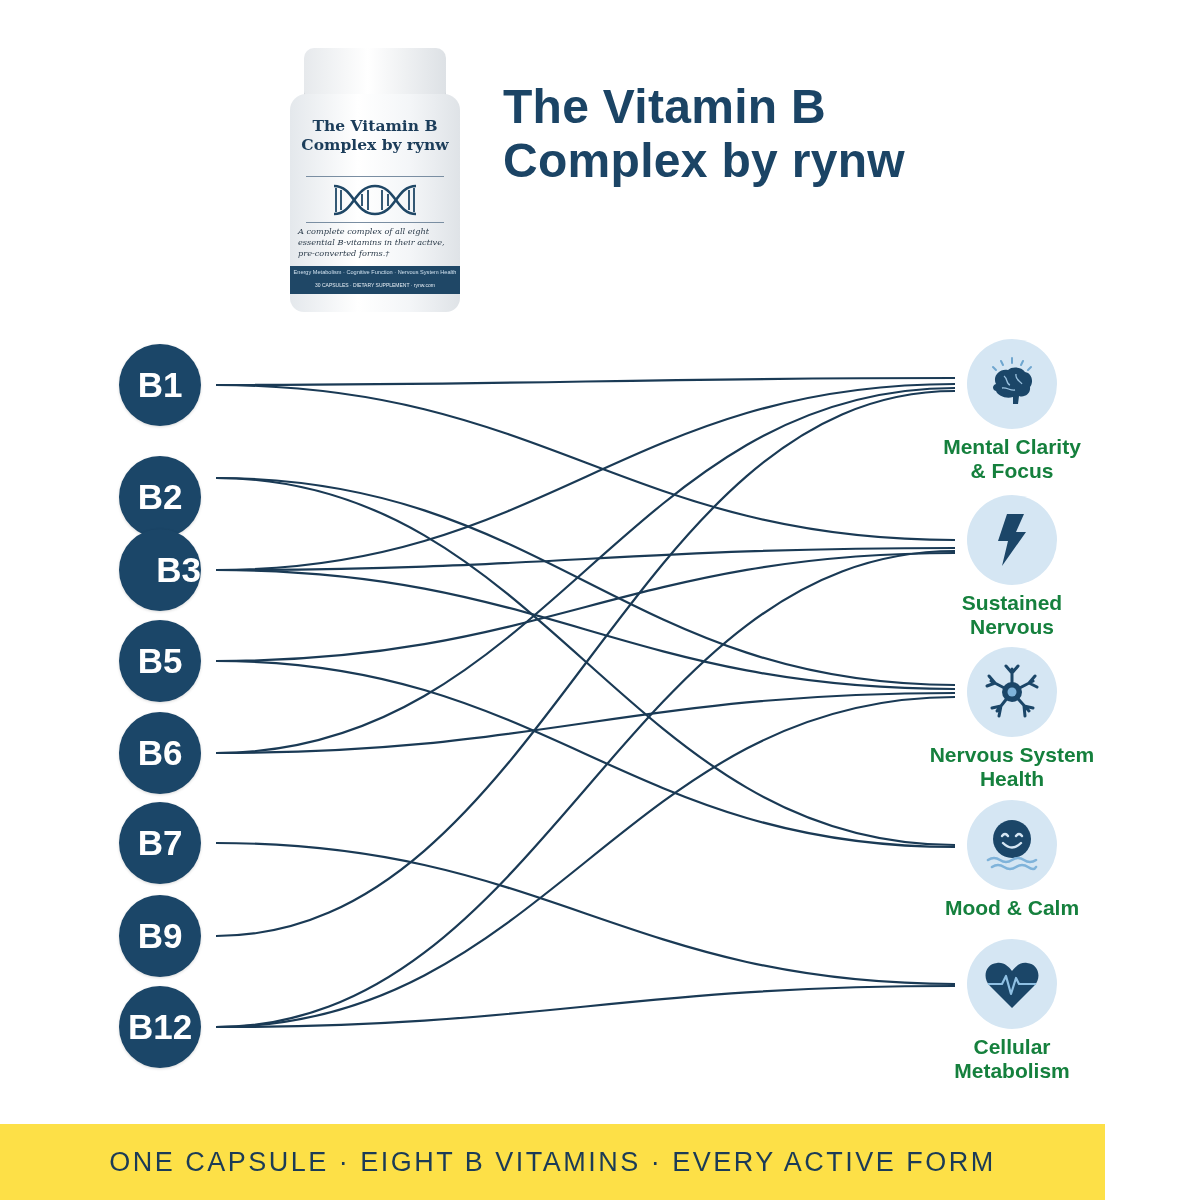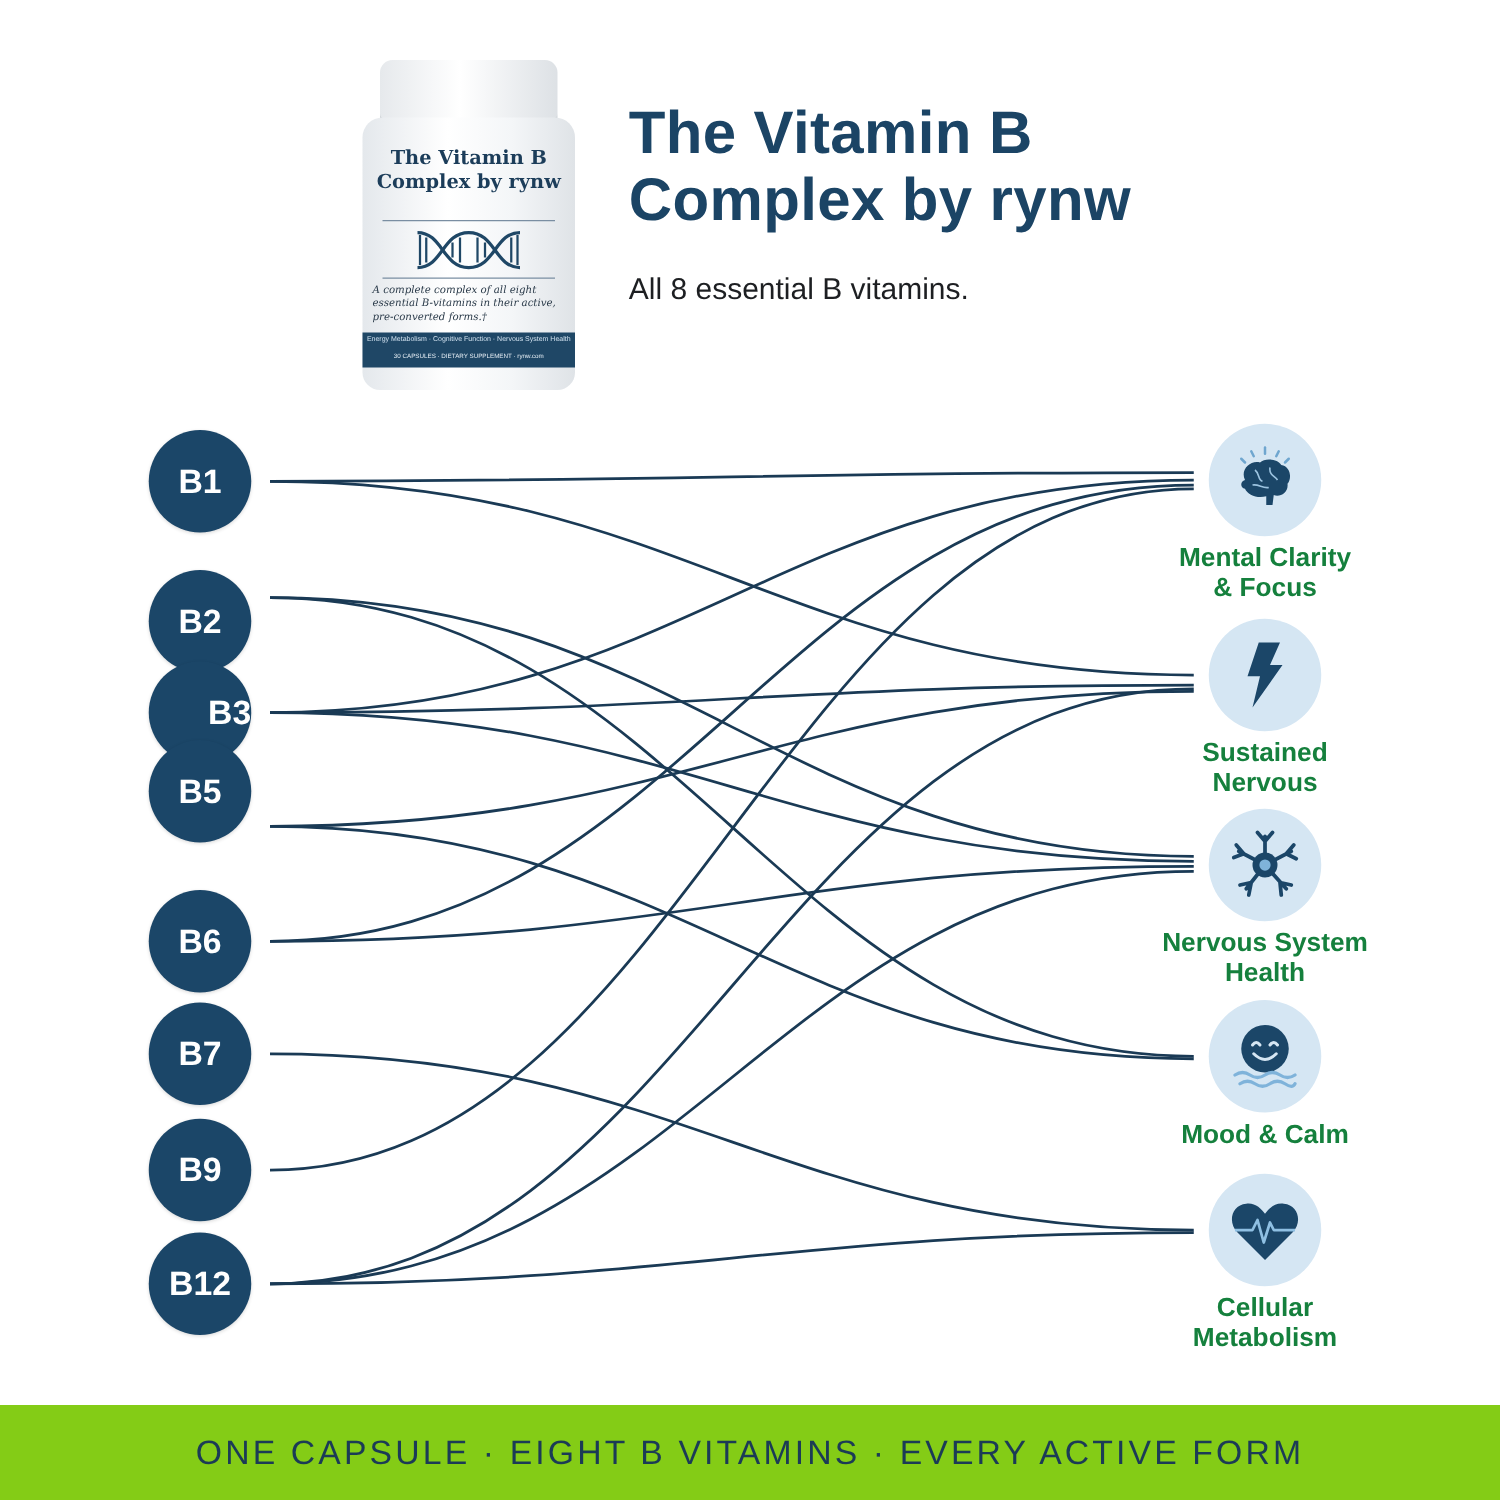--- a/index.html
+++ b/index.html
@@ -10,25 +10,25 @@
   .lbl-title { position:absolute; left:0; top:68px; width:170px; text-align:center; font-family:"DejaVu Serif", serif; font-size:15.5px; line-height:19px; color:#1c3d5a; font-weight:bold; }
   .lbl-rule { position:absolute; left:16px; width:138px; height:1px; background:#7a8ea2; }
   .dna { position:absolute; left:42px; top:136px; width:86px; height:32px; }
   .lbl-desc { position:absolute; left:8px; top:178px; width:154px; font-family:"DejaVu Serif", serif; font-style:italic; font-size:8.2px; line-height:11px; color:#2b3b4a; }
   .band { position:absolute; left:0; top:218px; width:170px; height:28px; background:#1f4766; }
   .band1 { position:absolute; left:0; top:221px; width:170px; text-align:center; font-size:5.6px; color:#cfe0ee; white-space:nowrap; }
   .band2 { position:absolute; left:0; top:234px; width:170px; text-align:center; font-size:5px; color:#e6eef5; white-space:nowrap; }
   .title { position:absolute; left:503px; top:80px; font-size:48px; line-height:54px; font-weight:bold; color:#1b4465; letter-spacing:0.3px; }
   .subtitle { position:absolute; left:503px; top:216px; font-size:24px; line-height:32px; color:#1d1f22; }
   .links { position:absolute; left:0; top:0; width:1200px; height:1120px; }
-  .vit { position:absolute; left:119px; width:82px; height:82px; border-radius:50%; background:#1b4668; color:#fff; font-weight:bold; font-size:27px; display:flex; align-items:center; justify-content:center; box-shadow:0 1px 3px rgba(0,0,0,0.15); }
+  .vit { position:absolute; left:119px; width:82px; height:82px; border-radius:50%; background:#1b4668; color:#fff; font-weight:bold; font-size:35px; display:flex; align-items:center; justify-content:center; box-shadow:0 1px 3px rgba(0,0,0,0.15); }
   .ben { position:absolute; width:220px; text-align:center; }
   .ben .ic { position:absolute; left:67px; top:0; width:90px; height:90px; border-radius:50%; background:#d5e6f3; display:flex; align-items:center; justify-content:center; }
   .ben .lab { position:absolute; left:0; top:96px; width:224px; font-size:21px; line-height:24px; font-weight:bold; color:#15803d; }
-  .footer { position:absolute; left:0; top:1124px; width:1200px; height:76px; background:#84cc16; display:flex; align-items:center; justify-content:center; }
+  .footer { position:absolute; left:0; top:1124px; width:1105px; height:76px; background:#fde047; display:flex; align-items:center; justify-content:center; }
   .footer span { font-size:27px; letter-spacing:2.5px; color:#1b3b56; }
 </style>
 </head>
 <body>
 
 <div class="bottle">
   <div class="cap"></div>
   <div class="body-b"></div>
   <div class="lbl-title">
     <div>The Vitamin B</div>
@@ -56,21 +56,20 @@
   <div class="band"></div>
   <div class="band1">Energy Metabolism · Cognitive Function · Nervous System Health</div>
   <div class="band2">30 CAPSULES · DIETARY SUPPLEMENT · rynw.com</div>
 </div>
 
 <div class="title">
   <div>The Vitamin B</div>
   <div>Complex by rynw</div>
 </div>
 <div class="subtitle">
-  <div>All 8 essential B vitamins.</div>
 </div>
 
 <svg class="links" id="links" viewBox="0 0 1200 1120">
     <path d="M216 385 C 546 385, 625 378, 955 378" stroke="#1a3a55" stroke-width="2.2" fill="none"></path>
     <path d="M216 385 C 546 385, 625 540, 955 540" stroke="#1a3a55" stroke-width="2.2" fill="none"></path>
     <path d="M216 478 C 546 478, 625 685, 955 685" stroke="#1a3a55" stroke-width="2.2" fill="none"></path>
     <path d="M216 478 C 546 478, 625 845, 955 845" stroke="#1a3a55" stroke-width="2.2" fill="none"></path>
     <path d="M216 570 C 546 570, 625 384, 955 384" stroke="#1a3a55" stroke-width="2.2" fill="none"></path>
     <path d="M216 570 C 546 570, 625 548, 955 548" stroke="#1a3a55" stroke-width="2.2" fill="none"></path>
     <path d="M216 570 C 546 570, 625 689, 955 689" stroke="#1a3a55" stroke-width="2.2" fill="none"></path>
@@ -88,21 +87,21 @@
 <div id="vitamins">
     <div class="vit" style="top: 344px;">
       <span>B1</span>
     </div>
     <div class="vit" style="top: 456px; text-align: right;">
       <span>B2</span>
     </div>
     <div class="vit" style="top: 529px; justify-content: flex-end;">
       <span>B3</span>
     </div>
-    <div class="vit" style="top: 592px;">
+    <div class="vit" style="top: 620px;">
       <span>B5</span>
     </div>
     <div class="vit" style="top: 712px;">
       <span>B6</span>
     </div>
     <div class="vit" style="top: 802px; justify-content: center;">
       <span>B7</span>
     </div>
     <div class="vit" style="top: 895px;">
       <span>B9</span>

